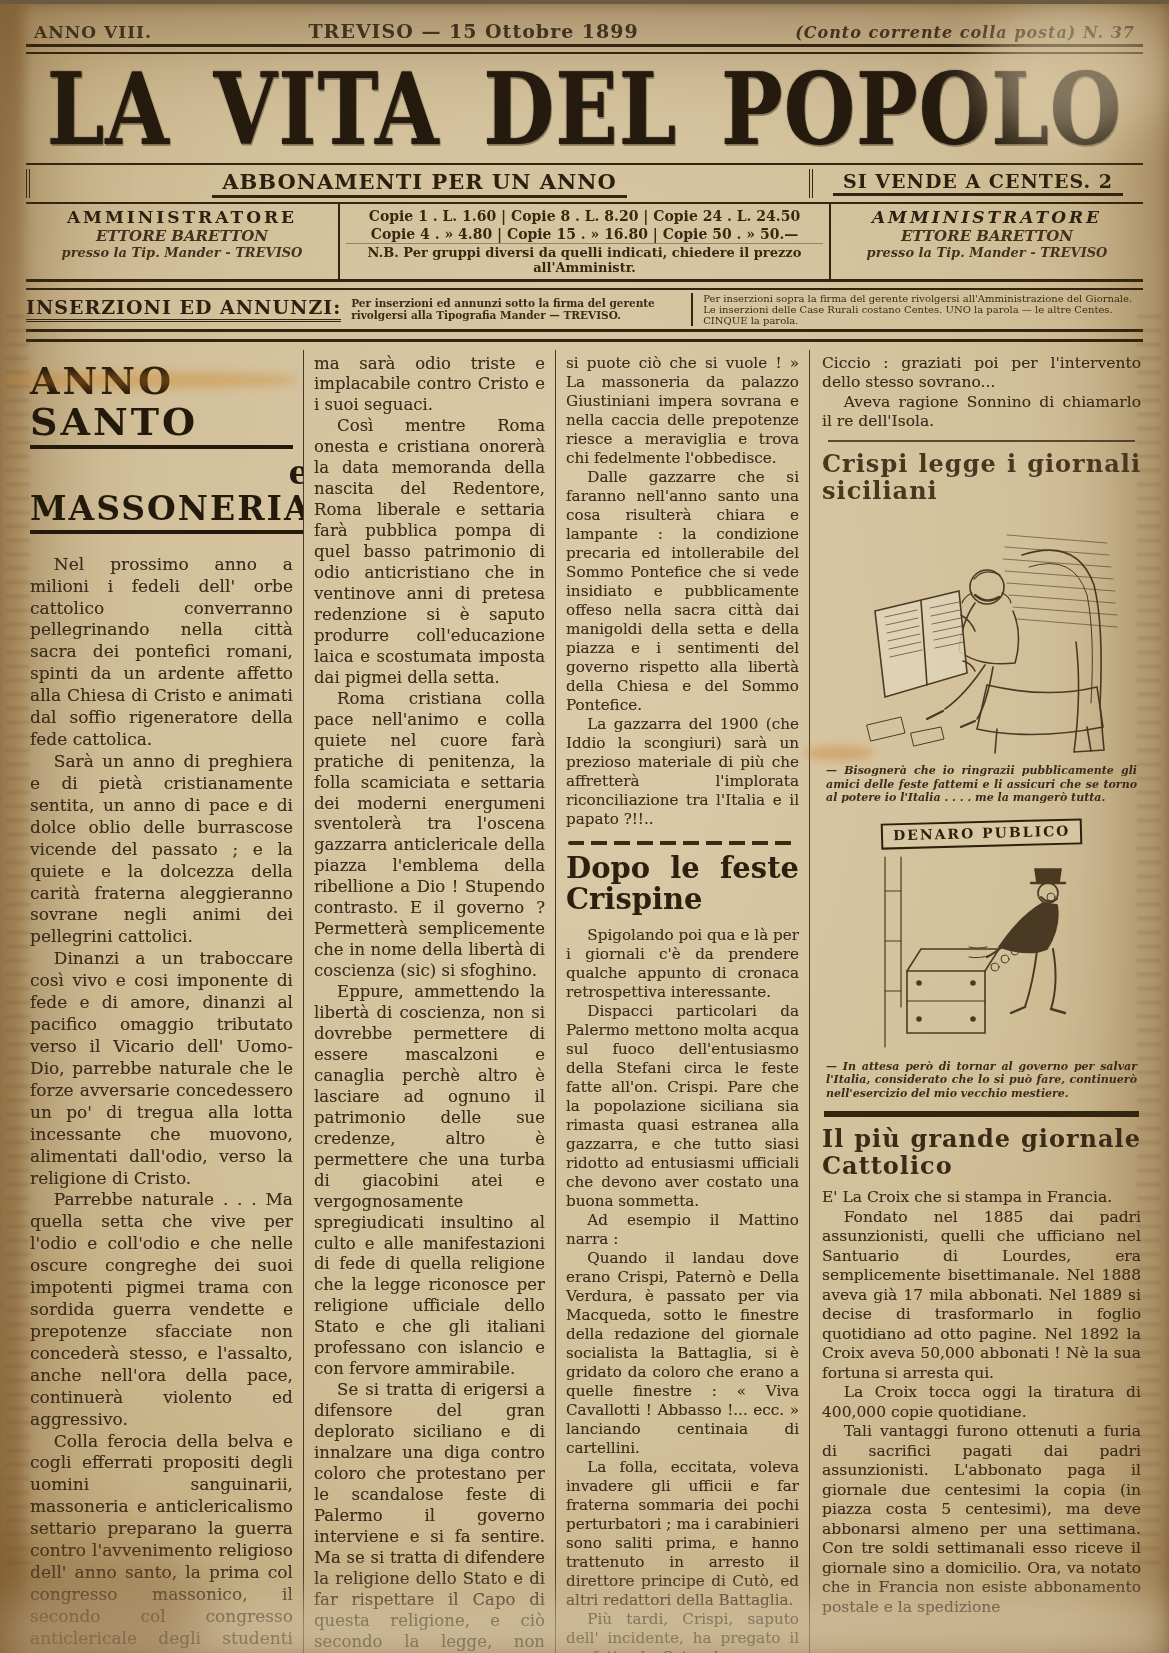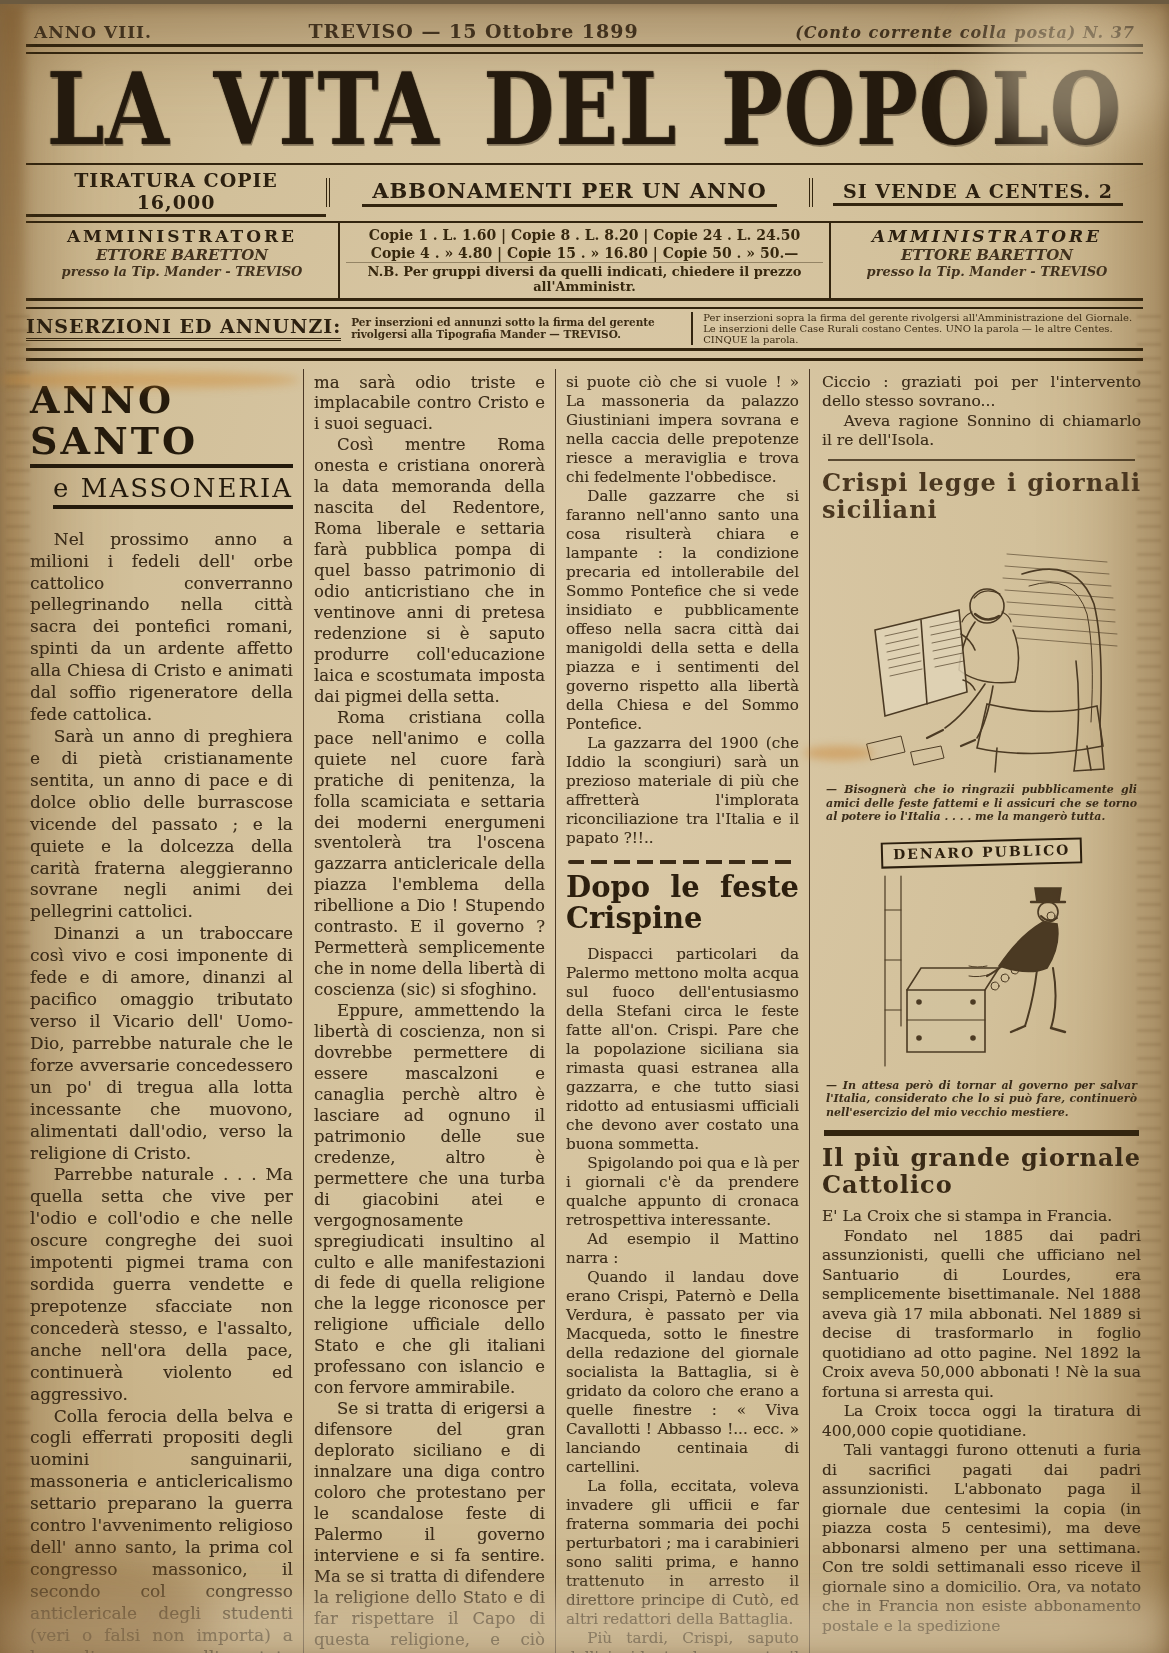--- a/index.html
+++ b/index.html
@@ -68,21 +68,21 @@
   .col{overflow:hidden;box-sizing:border-box;}
   .col1{flex:0 0 278px;border-right:1.5px solid #4a3826;padding:4px 10px 0 4px;font-size:17px;line-height:1.29;}
   .col2{flex:0 0 252px;border-right:1.5px solid #4a3826;padding:4px 10px 0 10px;font-size:16.5px;line-height:1.27;}
   .col3{flex:0 0 254px;border-right:1.5px solid #4a3826;padding:4px 10px 0 10px;font-size:15.2px;line-height:1.25;}
   .col4{flex:1;padding:4px 2px 0 12px;font-size:15.5px;line-height:1.26;}
   p.para{margin:0;text-align:justify;text-indent:1.4em;color:rgba(55,40,22,.95);text-shadow:0 0 .6px rgba(55,40,22,.4);}
   p.noindent{text-indent:0;}
   .headline-block{margin:6px 0 20px 0;}
   .hl1{display:inline-block;font-size:38px;font-weight:bold;letter-spacing:3px;color:#241a0c;border-bottom:4px solid #241a0c;line-height:1.1;padding-bottom:2px;}
   .hl2-wrap{text-align:right;margin-top:6px;}
-  .hl2{display:inline-block;font-size:26px;font-weight:normal;letter-spacing:2px;color:#241a0c;border-bottom:4px solid #241a0c;line-height:1.1;padding-bottom:2px;}
+  .hl2{display:inline-block;font-size:33px;font-weight:bold;letter-spacing:2px;color:#241a0c;border-bottom:4px solid #241a0c;line-height:1.1;padding-bottom:2px;}
   .squiggle{height:4px;background:repeating-linear-gradient(90deg,#3a2a16 0 16px,transparent 16px 23px);margin:12px 2px 8px 2px;border-radius:2px;}
   .sec-head-crispine{font-size:29px;font-weight:bold;color:#2c1f0e;text-align:justify;text-align-last:justify;margin:2px 0 10px 0;line-height:1.1;}
   .thin-rule{height:2px;background:rgba(58,42,22,.8);margin:8px 6px;}
   .heavy-rule{height:6px;background:#33250f;margin:10px 2px 8px 2px;}
   .sec-head-crispi{font-size:24px;font-weight:600;color:#4a3720;letter-spacing:1px;text-align:justify;text-align-last:justify;margin:6px 0 10px 0;line-height:1.15;}
   .sec-head-croix{font-size:24px;font-weight:bold;color:#3a2a16;letter-spacing:1px;text-align:justify;text-align-last:justify;margin:2px 0 8px 0;line-height:1.15;}
   .caption{font-style:italic;font-weight:600;font-size:11px;text-align:justify;color:rgba(50,36,18,.95);margin:4px 4px 10px 4px;line-height:1.25;}
   .cartoon{display:block;margin:4px auto;}
   .cartoon-wrap{position:relative;text-align:center;}
   .money-label{display:inline-block;border:2.5px solid #2c1f0e;background:rgba(216,200,164,.8);font-weight:bold;font-size:14px;letter-spacing:2px;color:#2c1f0e;padding:2px 10px;transform:rotate(-1.5deg);margin:6px 0 0 0;}
@@ -97,21 +97,20 @@
     <span>ANNO VIII.</span>
     <span class="center">TREVISO — 15 Ottobre 1899</span>
     <span class="right">(Conto corrente colla posta) N. 37</span>
   </div>
   <div class="rule rule-a"></div>
 
   <h1 class="masthead">LA VITA DEL POPOLO</h1>
   <div class="rule rule-b"></div>
 
   <div class="infobar">
-    <div class="cell c1"><span class="u">TIRATURA COPIE 16,000</span></div>
     <div class="cell c2"><span class="u">ABBONAMENTI PER UN ANNO</span></div>
     <div class="cell c3"><span class="u">SI VENDE A CENTES. 2</span></div>
   </div>
 
   <div class="adminbar">
     <div class="cell a1">
       <div class="admin-l1">AMMINISTRATORE</div>
       <div class="admin-l2">ETTORE BARETTON</div>
       <div class="admin-l3">presso la Tip. Mander - TREVISO</div>
     </div>
@@ -161,22 +160,22 @@
       <p class="para">Se si tratta di erigersi a difensore del gran deplorato siciliano e di innalzare una diga contro coloro che protestano per le scandalose feste di Palermo il governo interviene e si fa sentire. Ma se si tratta di difendere la religione dello Stato e di far rispettare il Capo di questa religione, e ciò secondo la legge, non s'interviene e si lascia fare.</p>
 
     </section>
 
     <section class="col col3">
       <p class="para noindent">si puote ciò che si vuole ! » La massoneria da palazzo Giustiniani impera sovrana e nella caccia delle prepotenze riesce a meraviglia e trova chi fedelmente l'obbedisce.</p>
       <p class="para">Dalle gazzarre che si faranno nell'anno santo una cosa risulterà chiara e lampante : la condizione precaria ed intollerabile del Sommo Pontefice che si vede insidiato e pubblicamente offeso nella sacra città dai manigoldi della setta e della piazza e i sentimenti del governo rispetto alla libertà della Chiesa e del Sommo Pontefice.</p>
       <p class="para">La gazzarra del 1900 (che Iddio la scongiuri) sarà un prezioso materiale di più che affretterà l'implorata riconciliazione tra l'Italia e il papato ?!!..</p>
       <div class="squiggle"></div>
       <h2 class="sec-head-crispine">Dopo le feste Crispine</h2>
+      <p class="para">Spigolando poi qua e là per i giornali c'è da prendere qualche appunto di cronaca retrospettiva interessante.</p>
       <p class="para">Dispacci particolari da Palermo mettono molta acqua sul fuoco dell'entusiasmo della Stefani circa le feste fatte all'on. Crispi. Pare che la popolazione siciliana sia rimasta quasi estranea alla gazzarra, e che tutto siasi ridotto ad entusiasmi ufficiali che devono aver costato una buona sommetta.</p>
-      <p class="para">Spigolando poi qua e là per i giornali c'è da prendere qualche appunto di cronaca retrospettiva interessante.</p>
       <p class="para">Ad esempio il Mattino narra :</p>
       <p class="para">Quando il landau dove erano Crispi, Paternò e Della Verdura, è passato per via Macqueda, sotto le finestre della redazione del giornale socialista la Battaglia, si è gridato da coloro che erano a quelle finestre : « Viva Cavallotti ! Abbasso !... ecc. » lanciando centinaia di cartellini.</p>
       <p class="para">La folla, eccitata, voleva invadere gli ufficii e far fraterna sommaria dei pochi perturbatori ; ma i carabinieri sono saliti prima, e hanno trattenuto in arresto il direttore principe di Cutò, ed altri redattori della Battaglia.</p>
       <p class="para">Più tardi, Crispi, saputo dell' incidente, ha pregato il prefetto de Seta che, se non esisteva altra ragione dell'arresto, li avesse rilasciati in libertà, come è stato fatto.</p>
 
     </section>
 
     <section class="col col4">
       <p class="para noindent">Ciccio : graziati poi per l'intervento dello stesso sovrano...</p>
       <p class="para">Aveva ragione Sonnino di chiamarlo il re dell'Isola.</p>

